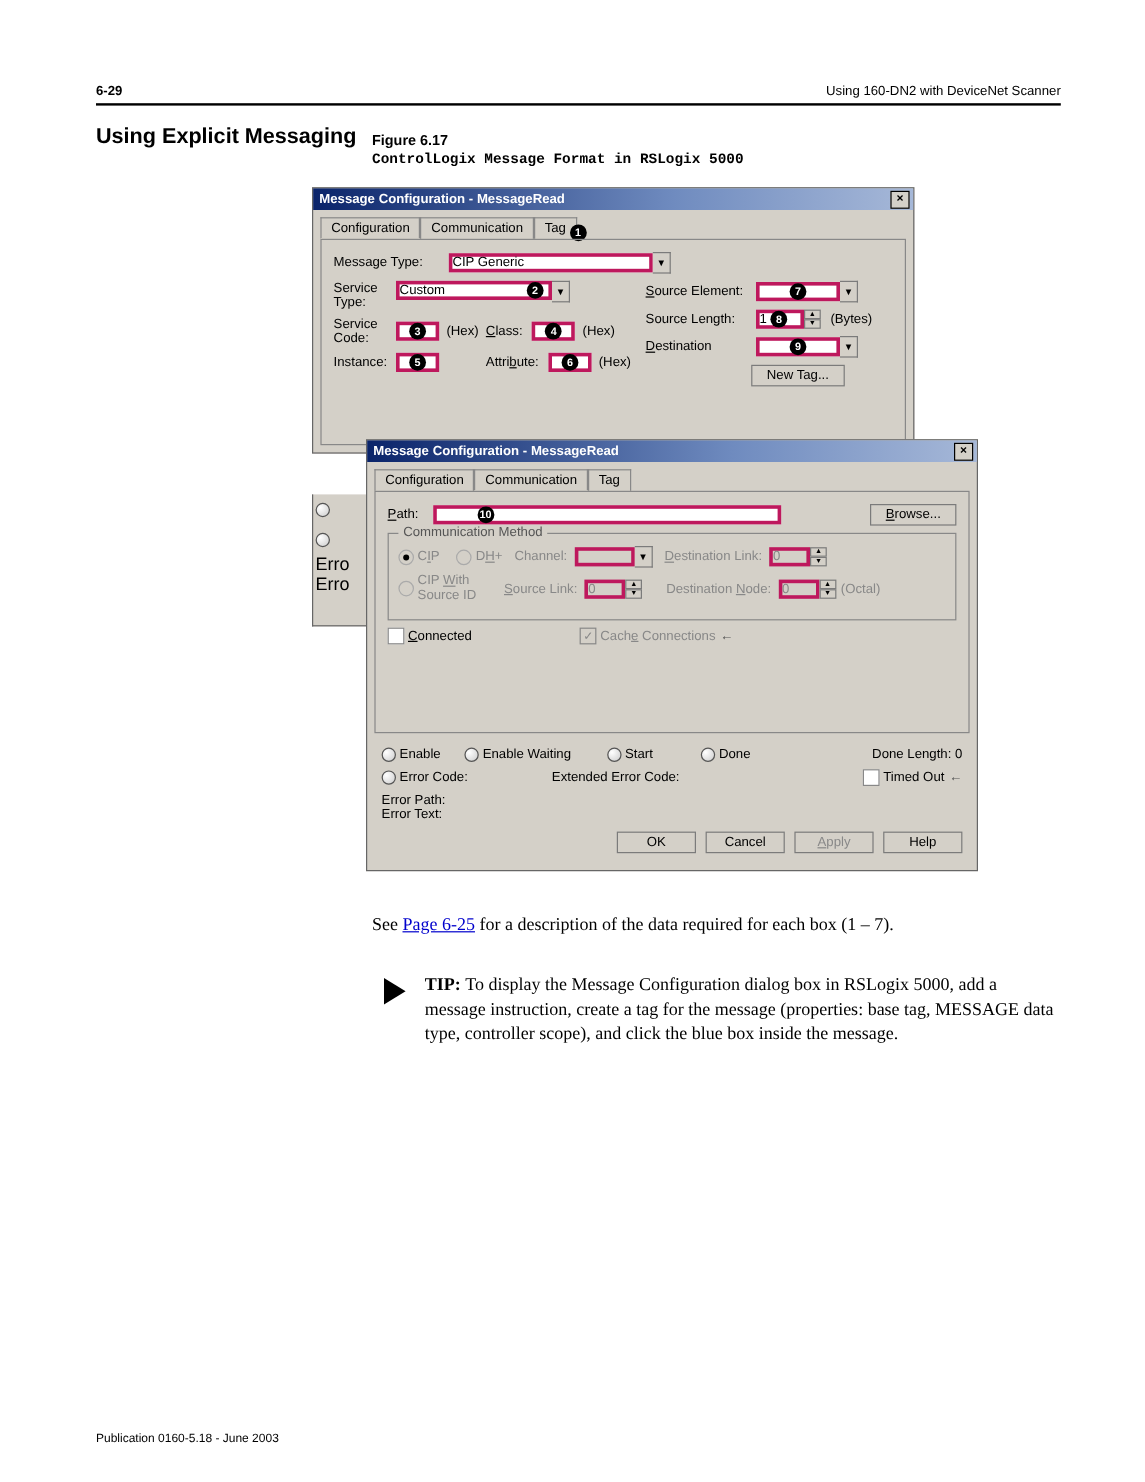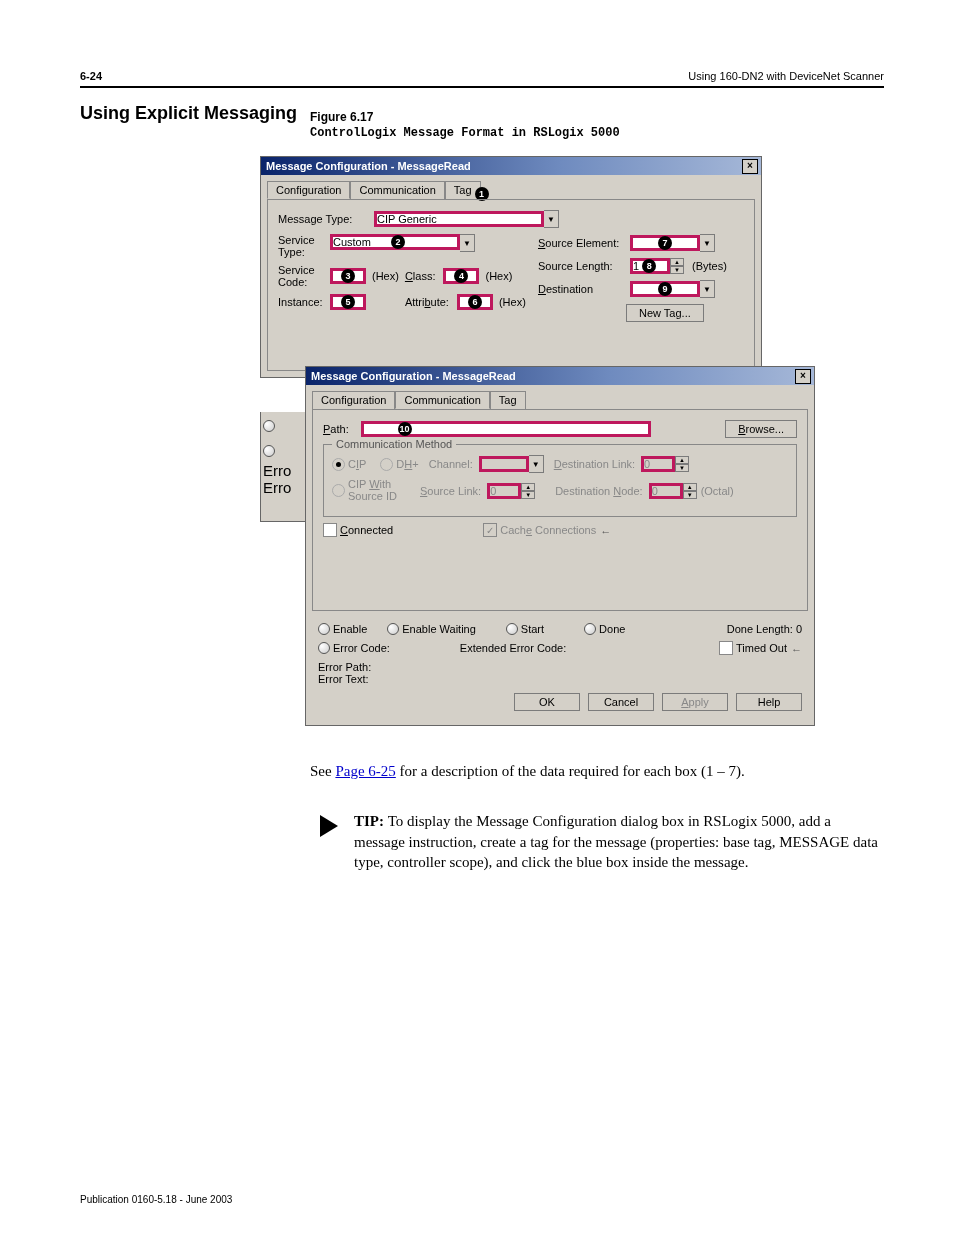--- a/index.html
+++ b/index.html
@@ -240,21 +240,21 @@
     content: "←";
     color: #555;
     margin-left: 4px;
   }
 </style>
 </head>
 <body>
 
 <div class="page">
   <div class="header-row">
-    <span class="pnum">6-24</span>
+    <span class="pnum">6-29</span>
     <span>Using 160-DN2 with DeviceNet Scanner</span>
   </div>
   <hr class="hrule">
 
   <div class="columns">
     <div class="col-left">
       <p class="section-title">Using Explicit Messaging</p>
     </div>
     <div class="col-right">
       <p class="figure-label">Figure 6.17</p>
@@ -279,21 +279,21 @@
               <span class="lbl" style="width:92px;"><span>Message Type:</span></span>
               <span class="input" style="width:170px;">CIP Generic</span>
                 <span class="dropdown">▼</span>
             </div>
 
             <div style="display:flex;">
               <div style="width:260px;">
 
                 <div class="row" style="align-items:flex-start;">
                   <span class="lbl" style="width:48px;"><span>Service Type:</span></span>
-                  <span class="input" style="width:130px;">
+                  <span class="input" style="width:130px;gap:48px;">
                     <span style="margin-right:20px;">Custom</span>
                     <span class="circnum">2</span>
                   </span>
                     <span class="dropdown">▼</span>
                 </div>
 
                 <div class="row">
                   <span class="lbl" style="width:48px;"><span>Service Code:</span></span>
                   <span class="input" style="width:36px; justify-content:center;">
                       <span class="circnum">3</span>

